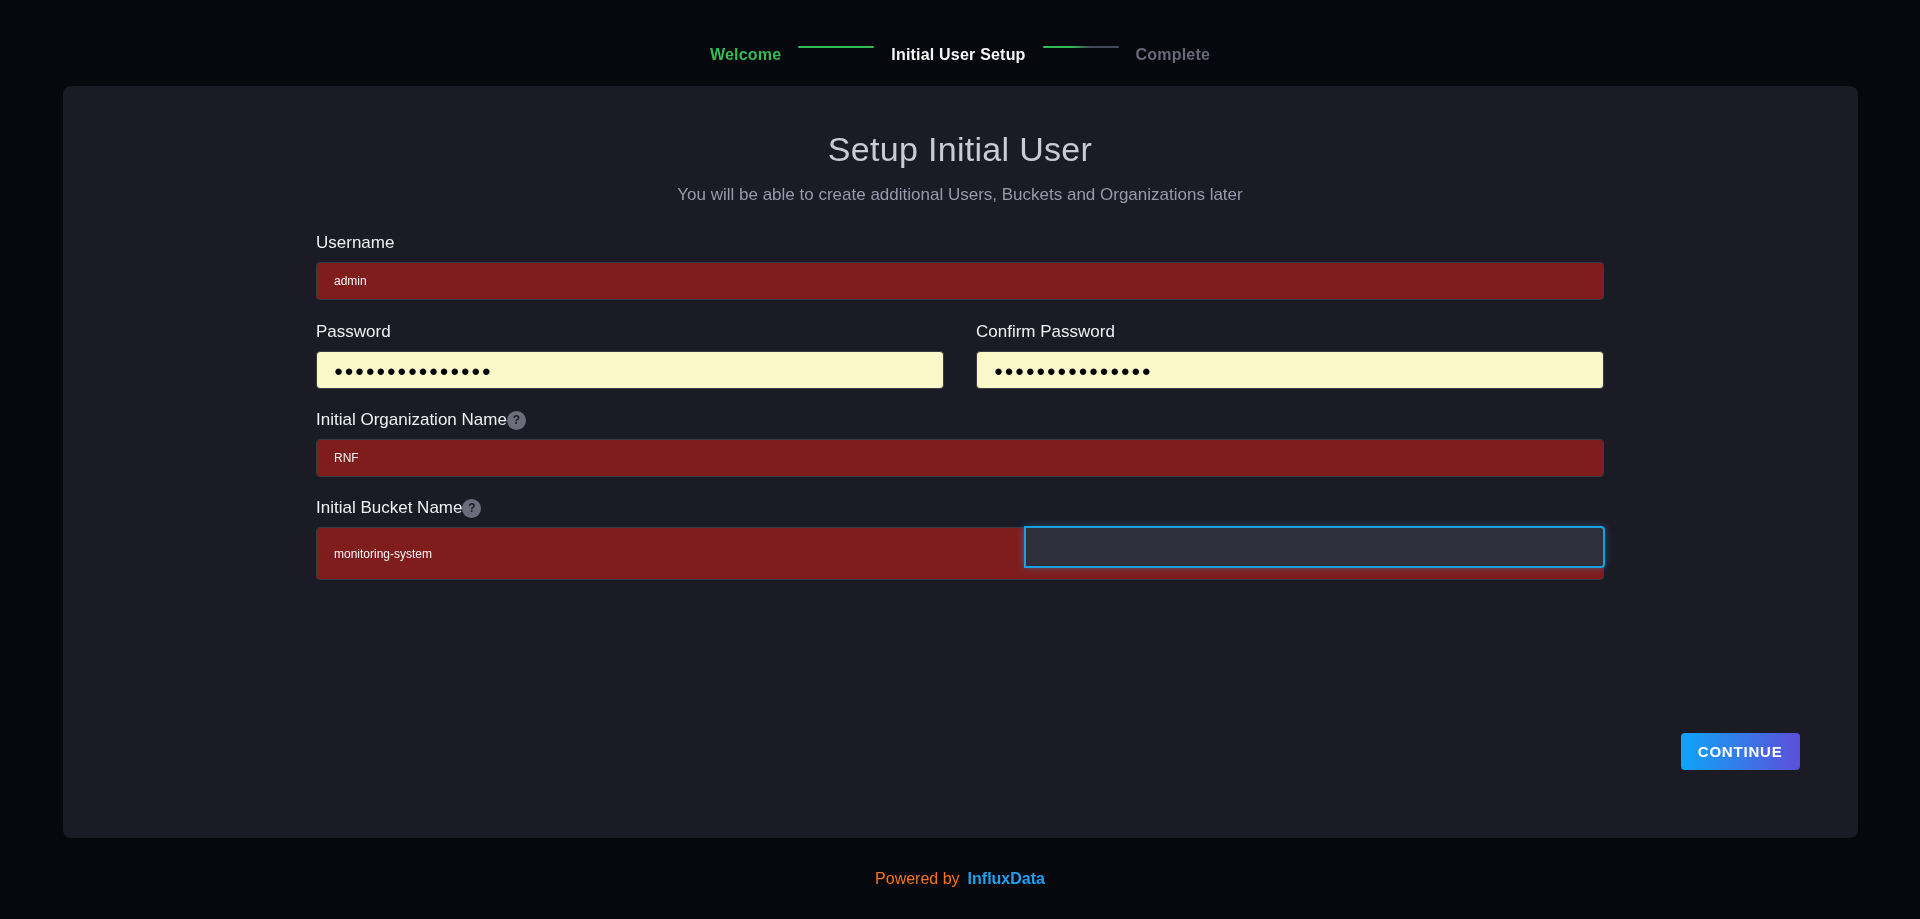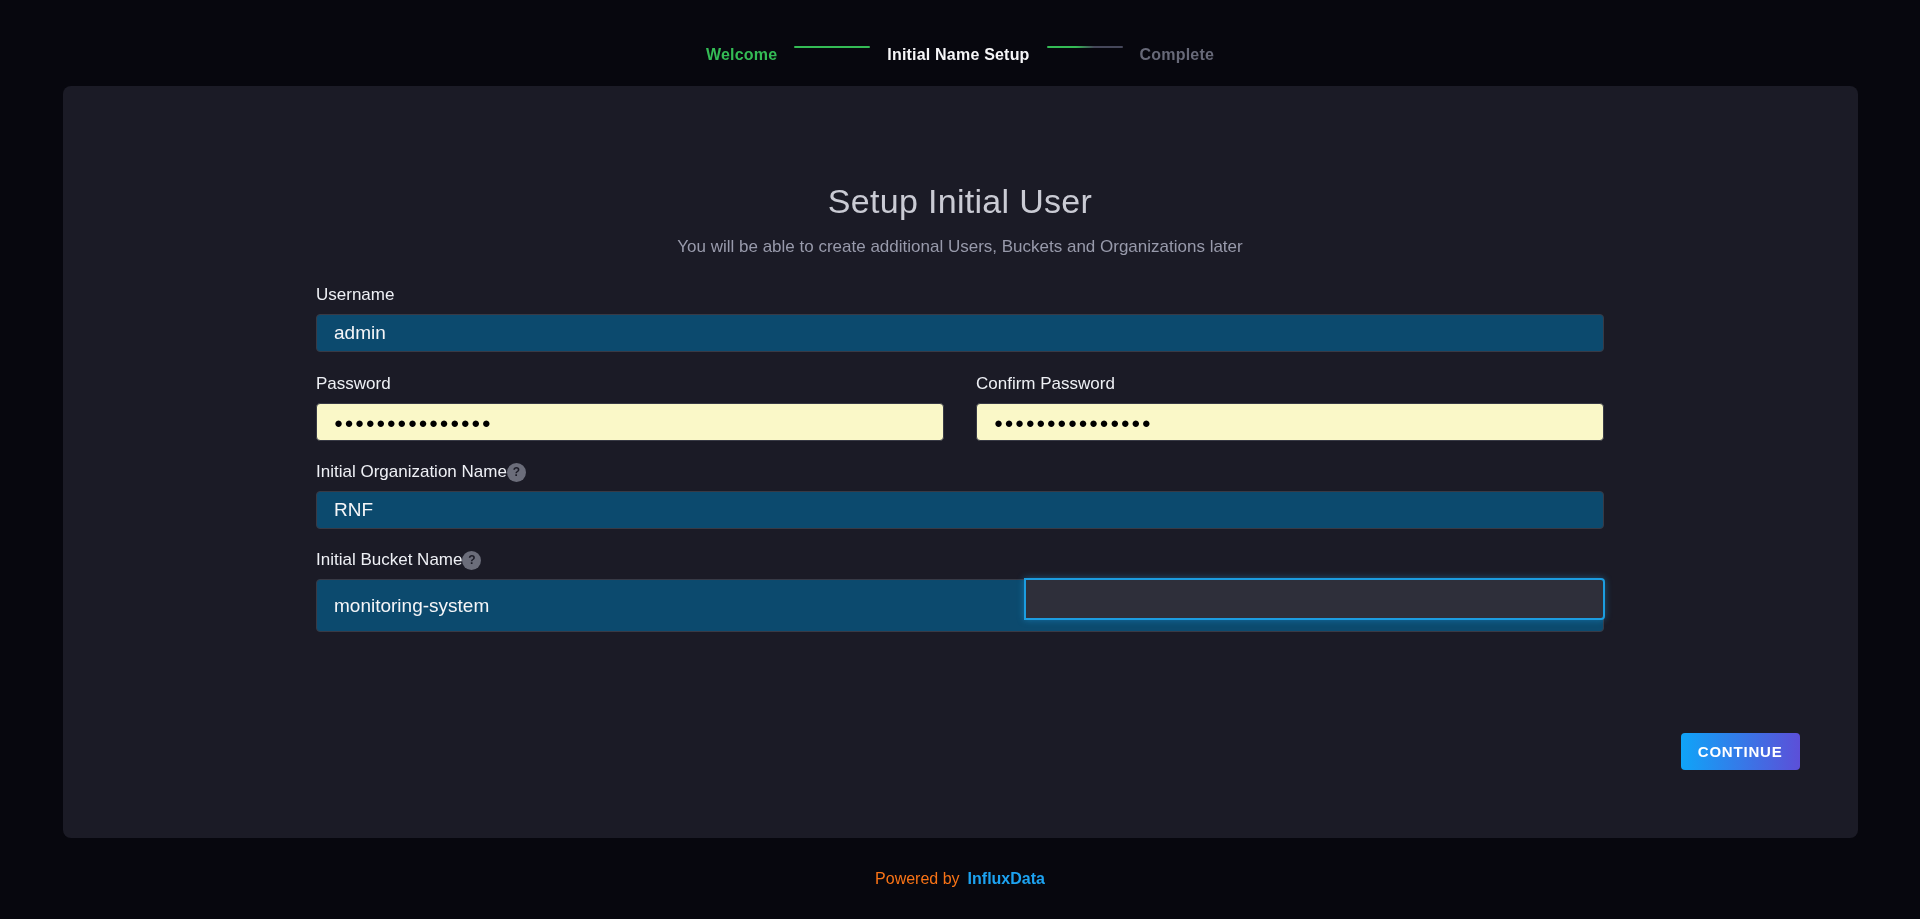--- a/index.html
+++ b/index.html
@@ -29,21 +29,21 @@
 
   
   .panel {
     position:relative;
     width:1795px; height:752px;
     margin:21px auto 0;
     background:#1b1b26;
     border-radius:8px;
   }
   .title {
-    padding-top:96px;
+    padding-top:44px;
     text-align:center;
     font-size:34px; font-weight:300;
     color:#cacbd4;
     letter-spacing:.3px;
   }
   .subtitle {
     margin-top:16px;
     text-align:center;
     font-size:17px; font-weight:400;
     color:#989aab;
@@ -61,26 +61,26 @@
   .help-badge {
     width:19px; height:19px; border-radius:50%;
     background:#6b6d7a; color:#1b1b26;
     font-size:12px; font-weight:700;
     display:inline-flex; align-items:center; justify-content:center;
     cursor:pointer; user-select:none;
   }
   .text-input {
     display:block; width:100%; height:38px;
     margin-top:9px;
-    background:#0c4a6e;
+    background:#7f1d1d;
     border:1px solid #383a45;
     border-radius:4px;
     padding:0 17px;
     font-family:"Liberation Sans","DejaVu Sans",sans-serif;
-    font-size:19px; color:#f6f6f8;
+    font-size:12px; color:#f6f6f8;
     outline:none;
   }
   .row-gap1 { margin-top:22px; }
   .row-gap2 { margin-top:21px; }
   .row2 { display:grid; grid-template-columns:1fr 1fr; column-gap:32px; }
   .autofill {
     background:#faf8c8 !important;
     border-color:#383a45;
     color:#000;
     font-size:15px; font-weight:700; letter-spacing:1.5px;
@@ -121,21 +121,21 @@
   }
 </style>
 </head>
 <body>
 
 <div class="page">
 
   <div class="stepper">
     <span class="step complete">Welcome</span>
     <span class="connector full"></span>
-    <span class="step current">Initial Name Setup</span>
+    <span class="step current">Initial User Setup</span>
     <span class="connector partial"></span>
     <span class="step upcoming">Complete</span>
   </div>
 
   <div class="panel">
     <h1 class="title">Setup Initial User</h1>
     <p class="subtitle">You will be able to create additional Users, Buckets and Organizations later</p>
 
     <div class="form">
 

